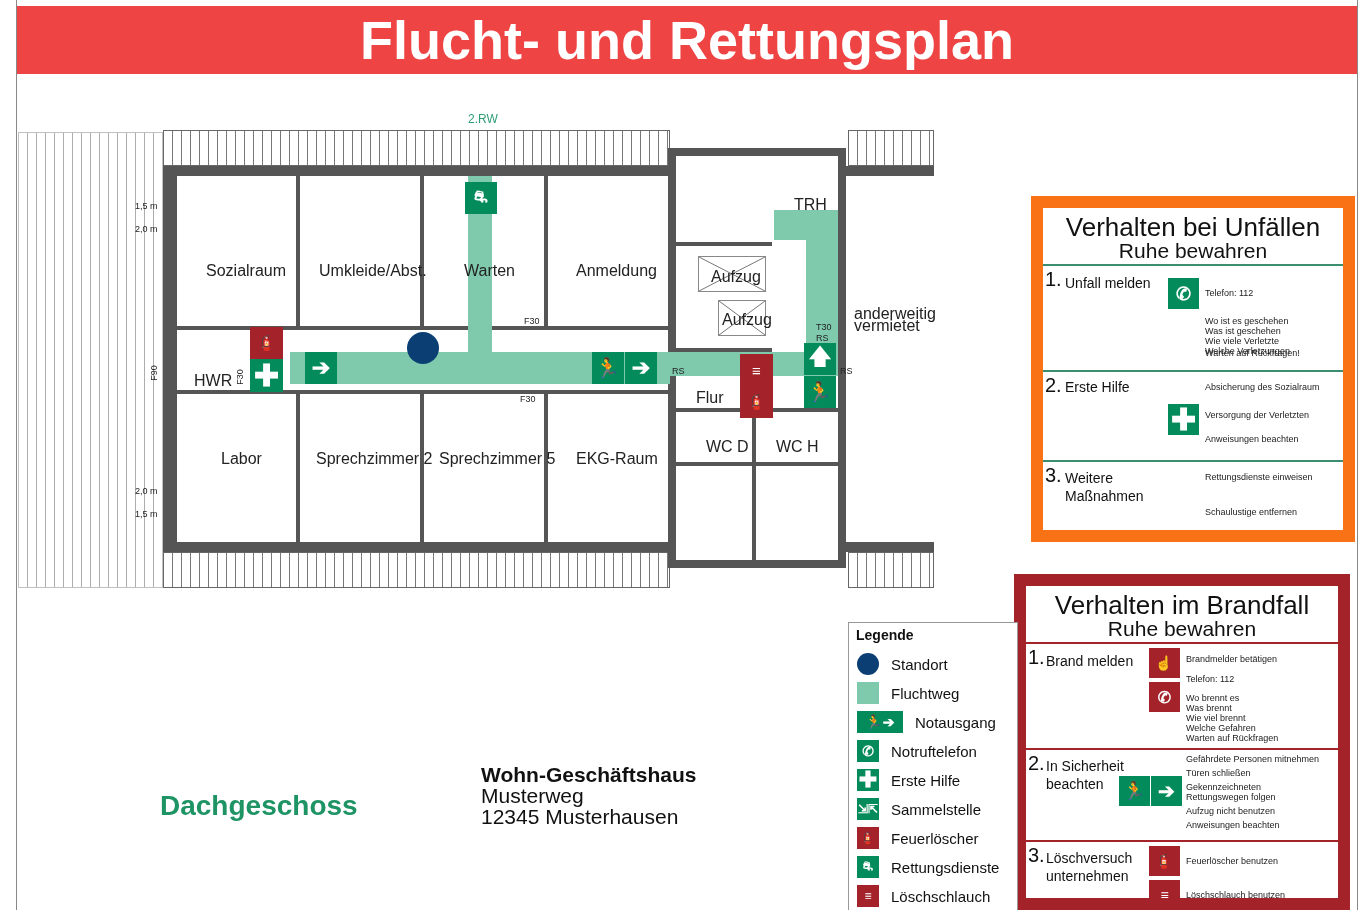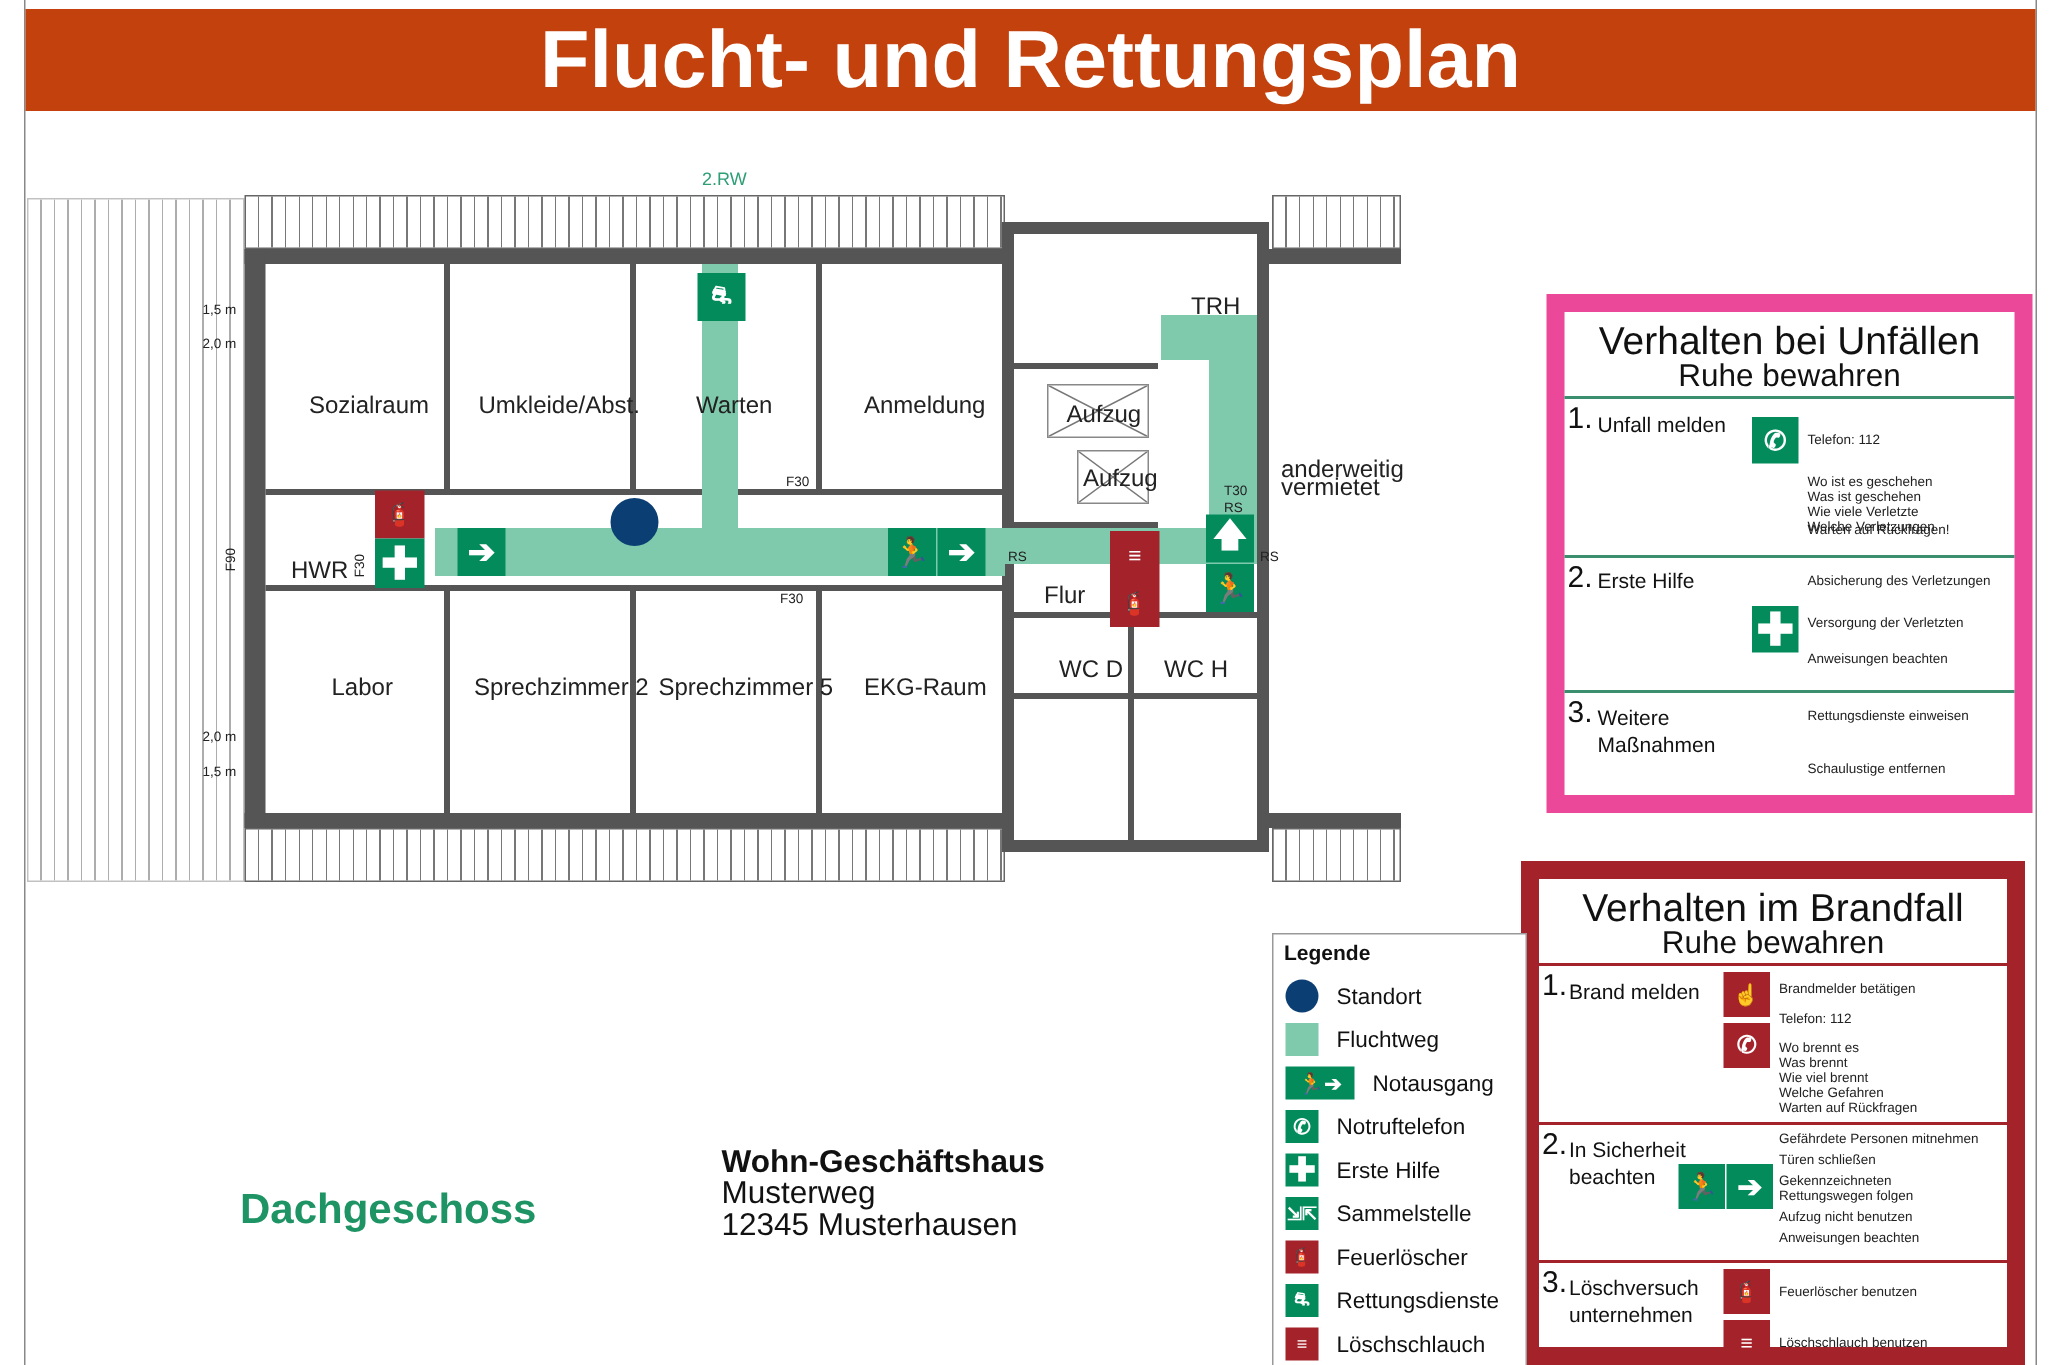--- a/index.html
+++ b/index.html
@@ -1,29 +1,29 @@
 <!DOCTYPE html>
 <html><head>
 <meta charset="utf-8">
 <style>
 *{box-sizing:border-box;margin:0;padding:0}
 body{width:1366px;height:910px;background:#fff;font-family:"Liberation Sans",sans-serif;position:relative;overflow:hidden;color:#111}
 .frame{position:absolute;left:16px;top:0;width:1342px;height:910px;border-left:1px solid #888;border-right:1px solid #888}
-.titlebar{position:absolute;left:17px;top:6px;width:1340px;height:68px;background:#c2410c;color:#fff;font-weight:bold;font-size:54px;text-align:center;line-height:68px}
+.titlebar{position:absolute;left:17px;top:6px;width:1340px;height:68px;background:#ef4444;color:#fff;font-weight:bold;font-size:54px;text-align:center;line-height:68px}
 .abs{position:absolute}
 .room-label{position:absolute;font-size:16px;color:#222;white-space:nowrap}
 .small{font-size:9px;color:#222}
 .sign{position:absolute;display:flex;align-items:center;justify-content:center;color:#fff;font-weight:bold}
 .g{background:#038b5c}
 .r{background:#a4222a}
 .path{position:absolute;background:#7fcaad}
 .wall{position:absolute;background:#555}
 .box{position:absolute;border:1px solid #888;background:#fff}
 .panel{position:absolute;background:#fff}
-.pg{border:12px solid #ec4899}
+.pg{border:12px solid #f97316}
 .pr{border:12px solid #a4222a}
 .ptitle{text-align:center;font-size:26px;line-height:26px;margin-top:6px}
 .psub{text-align:center;font-size:21px;line-height:22px}
 .sep-g{height:2px;background:#3b8e6e;margin:2px 0}
 .sep-r{height:2px;background:#a4222a;margin:2px 0}
 .sec{position:relative}
 .num{position:absolute;font-size:20px}
 .shead{position:absolute;font-size:14px}
 .stxt{position:absolute;font-size:9px;line-height:10.5px;color:#222}
 .legend{position:absolute;left:848px;top:622px;width:170px;height:290px;border:1px solid #999;background:#fff}
@@ -149,21 +149,21 @@
     <div class="stxt" style="left:162px;top:58px">Was ist geschehen</div>
     <div class="stxt" style="left:162px;top:68px">Wie viele Verletzte</div>
     <div class="stxt" style="left:162px;top:78px">Welche Verletzungen</div>
     <div class="stxt" style="left:162px;top:80px">Warten auf Rückfragen!</div>
   </div>
   <div class="sep-g"></div>
   <div class="sec" style="height:84px">
     <div class="num" style="left:2px;top:0">2.</div>
     <div class="shead" style="left:22px;top:5px">Erste Hilfe</div>
     <div class="sign g" style="left:125px;top:30px;width:31px;height:31px;font-size:30px">✚</div>
-    <div class="stxt" style="left:162px;top:8px">Absicherung des Verletzungen</div>
+    <div class="stxt" style="left:162px;top:8px">Absicherung des Sozialraum</div>
     <div class="stxt" style="left:162px;top:36px">Versorgung der Verletzten</div>
     <div class="stxt" style="left:162px;top:60px">Anweisungen beachten</div>
   </div>
   <div class="sep-g"></div>
   <div class="sec" style="height:60px">
     <div class="num" style="left:2px;top:0">3.</div>
     <div class="shead" style="left:22px;top:6px">Weitere</div>
     <div class="shead" style="left:22px;top:24px">Maßnahmen</div>
     <div class="stxt" style="left:162px;top:8px">Rettungsdienste einweisen</div>
     <div class="stxt" style="left:162px;top:43px">Schaulustige entfernen</div>

